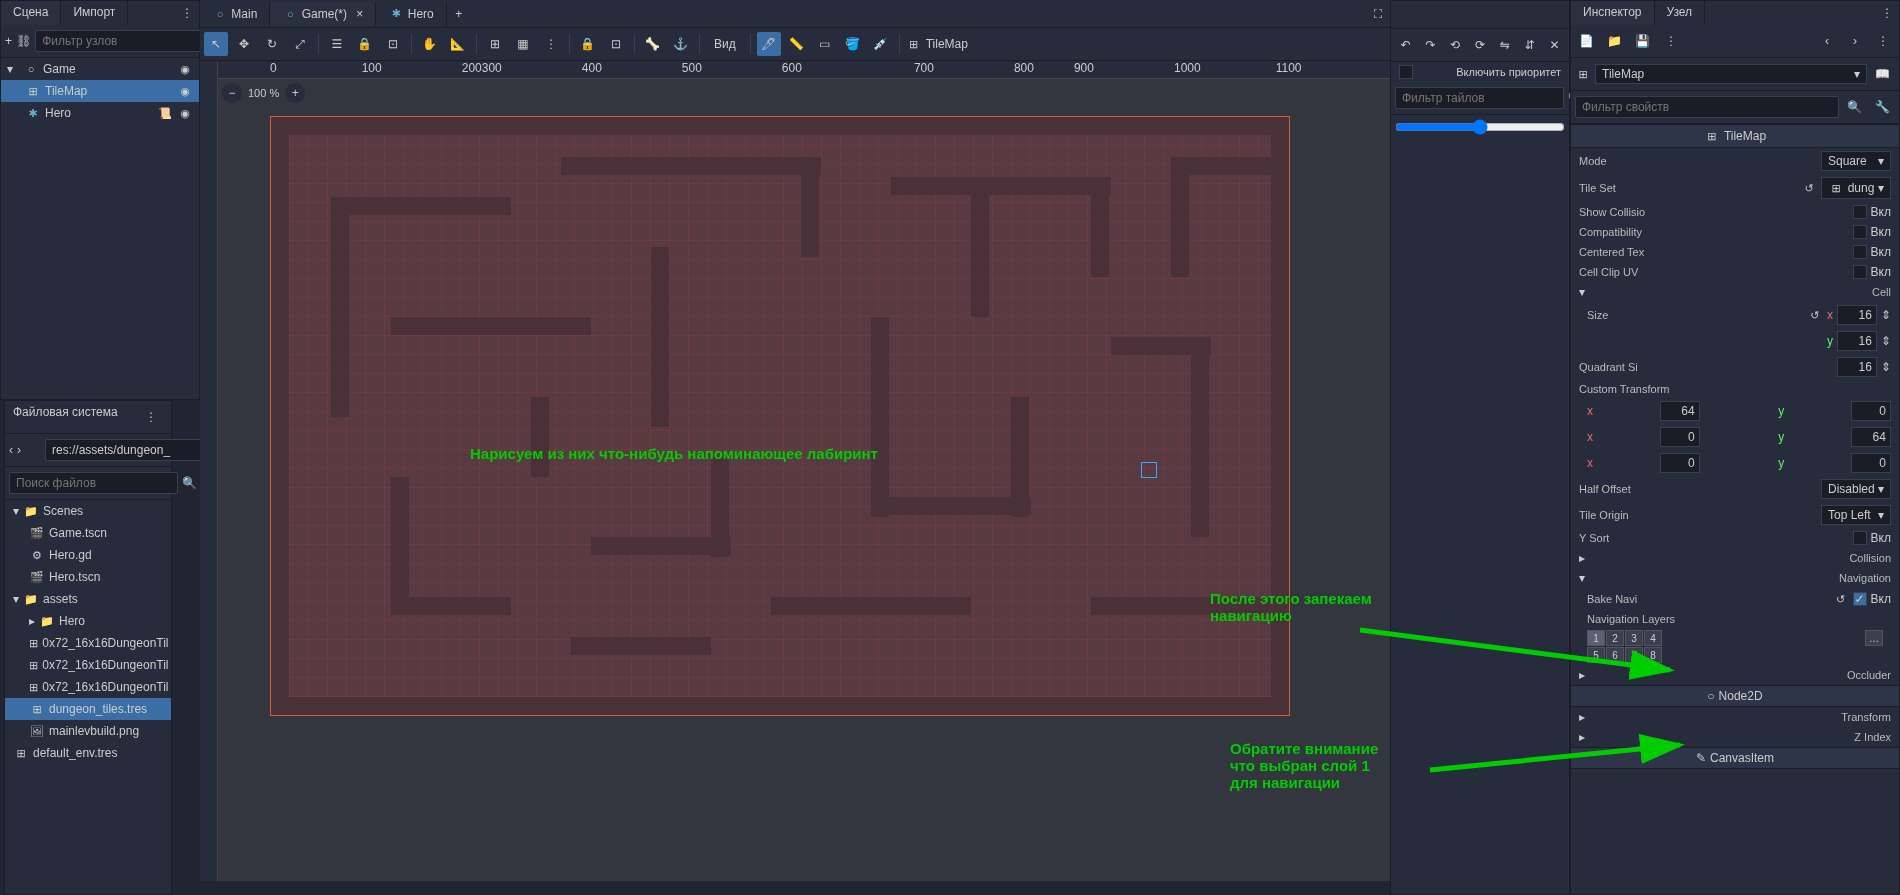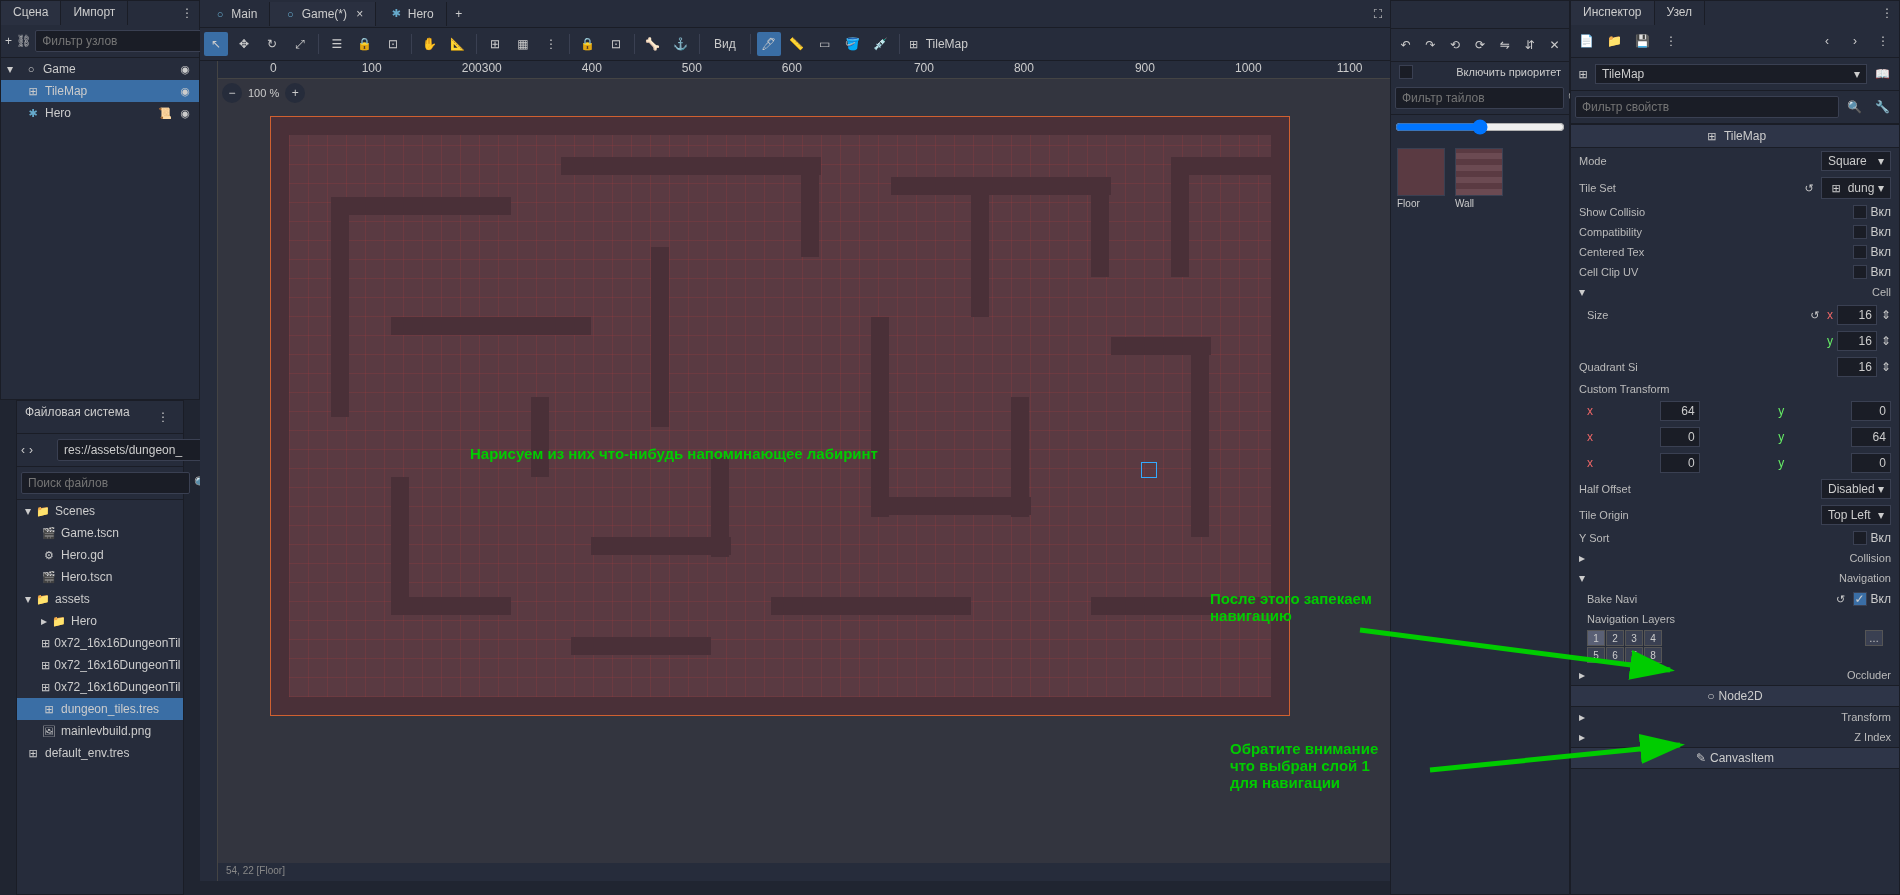--- a/index.html
+++ b/index.html
@@ -65,21 +65,21 @@
     <div class="tree-item" style="padding-left:24px">
       <span class="icon" style="color:#6ac">✱</span>
       <span>Hero</span>
       <span style="flex:1"></span>
       <span class="icon">📜</span>
       <span class="icon">◉</span>
     </div>
   </div>
 </div>
 
-<div class="panel col" style="position:absolute;left:16px;top:400px;width:168px;height:495px">
+<div class="panel col" style="position:absolute;left:4px;top:400px;width:168px;height:495px">
   <div class="flex" style="padding:4px 8px;border-bottom:1px solid #1a1d26">
     <span>Файловая система</span>
     <span style="flex:1"></span>
       <span class="tbtn">⋮</span>
   </div>
   <div class="toolbar">
     <div class="tbtn">‹</div>
     <div class="tbtn">›</div>
     <input type="text" style="flex: 1 1 0%; margin-left: 20px;" value="res://assets/dungeon_">
     <div class="tbtn">☰</div>
@@ -182,21 +182,21 @@
     <div style="position:absolute;left:0;top:0;right:0;height:18px;background:#262c3b;border-bottom:1px solid #444;font-size:9px;color:#888;display:flex">
       <span style="margin-left:70px">0</span>
         <span style="margin-left:85px">100</span>
         <span style="margin-left:80px">200</span>
         <span style="">300</span>
         <span style="margin-left:80px">400</span>
         <span style="margin-left:80px">500</span>
         <span style="margin-left:80px">600</span>
         <span style="margin-left:112px">700</span>
         <span style="margin-left:80px">800</span>
-        <span style="margin-left:101px">900</span>
+        <span style="margin-left:40px">900</span>
         <span style="margin-left:80px">1000</span>
         <span style="margin-left:75px">1100</span>
     </div>
     <div style="position:absolute;left:0;top:0;bottom:0;width:18px;background:#262c3b;border-right:1px solid #444"></div>
 
     <div style="position:absolute;left:22px;top:22px;display:flex;align-items:center;gap:6px;z-index:5">
       <div class="tbtn" style="background:#262c3b;border-radius:10px;width:20px;height:20px">−</div>
       <span style="font-size:11px">100 %</span>
       <div class="tbtn" style="background:#262c3b;border-radius:10px;width:20px;height:20px">+</div>
     </div>
@@ -228,21 +228,20 @@
       <div style="position:absolute;left:740px;top:280px;width:18px;height:120px;background:#4a3038"></div>
       <div style="position:absolute;left:840px;top:220px;width:100px;height:18px;background:#4a3038"></div>
       <div style="position:absolute;left:920px;top:220px;width:18px;height:200px;background:#4a3038"></div>
       <div style="position:absolute;left:820px;top:480px;width:180px;height:18px;background:#4a3038"></div>
       <div style="position:absolute;left:500px;top:480px;width:200px;height:18px;background:#4a3038"></div>
       <div style="position:absolute;left:300px;top:520px;width:140px;height:18px;background:#4a3038"></div>
 
       <div style="position:absolute;left:870px;top:345px;width:16px;height:16px;border:1px solid #3af"></div>
     </div>
 
-    <div style="position:absolute;left:18px;bottom:0;right:0;height:18px;background:#262c3b;padding:2px 8px;font-size:10px;color:#888">54, 22 [Floor]</div>
   </div>
 </div>
 
 <div class="panel col" style="position:absolute;left:1390px;top:0;width:180px;height:895px">
   <div class="toolbar" style="height:28px"></div>
   <div class="toolbar">
     <div class="tbtn">↶</div>
     <div class="tbtn">↷</div>
     <div class="tbtn">⟲</div>
     <div class="tbtn">⟳</div>
@@ -252,30 +251,20 @@
   </div>
   <div class="prop-row">
     <span class="check"></span>
     <span style="font-size:11px">Включить приоритет</span>
   </div>
   <div class="toolbar">
     <input type="text" style="flex: 1 1 0%;" placeholder="Фильтр тайлов">
     <div class="tbtn">🔍</div>
   </div>
   <div style="padding:4px"><input type="range" style="width: 100%;" value="50"></div>
-  <div class="flex" style="padding:6px;gap:10px">
-    <div class="col" style="align-items:center;gap:4px">
-      <div class="tile-thumb" style="background:#5a3a42"></div>
-      <span style="font-size:10px">Floor</span>
-    </div>
-    <div class="col" style="align-items:center;gap:4px">
-      <div class="tile-thumb" style="background:repeating-linear-gradient(0deg,#6b4a52 0 6px,#5a3a42 6px 12px)"></div>
-      <span style="font-size:10px">Wall</span>
-    </div>
-  </div>
 </div>
 
 <div class="panel col" style="position:absolute;left:1570px;top:0;width:330px;height:895px">
   <div class="flex">
     <div class="tab active">Инспектор</div>
     <div class="tab">Узел</div>
     <div style="flex:1"></div>
       <div class="tbtn">⋮</div>
   </div>
   <div class="toolbar">

